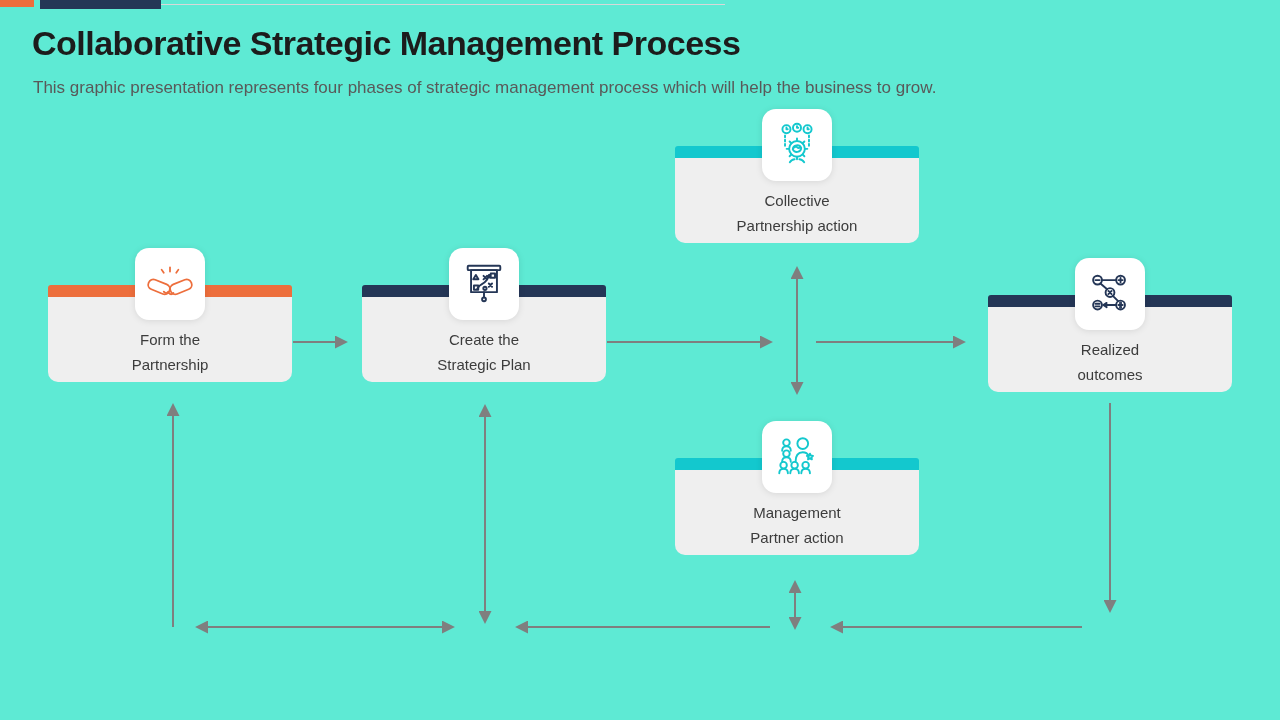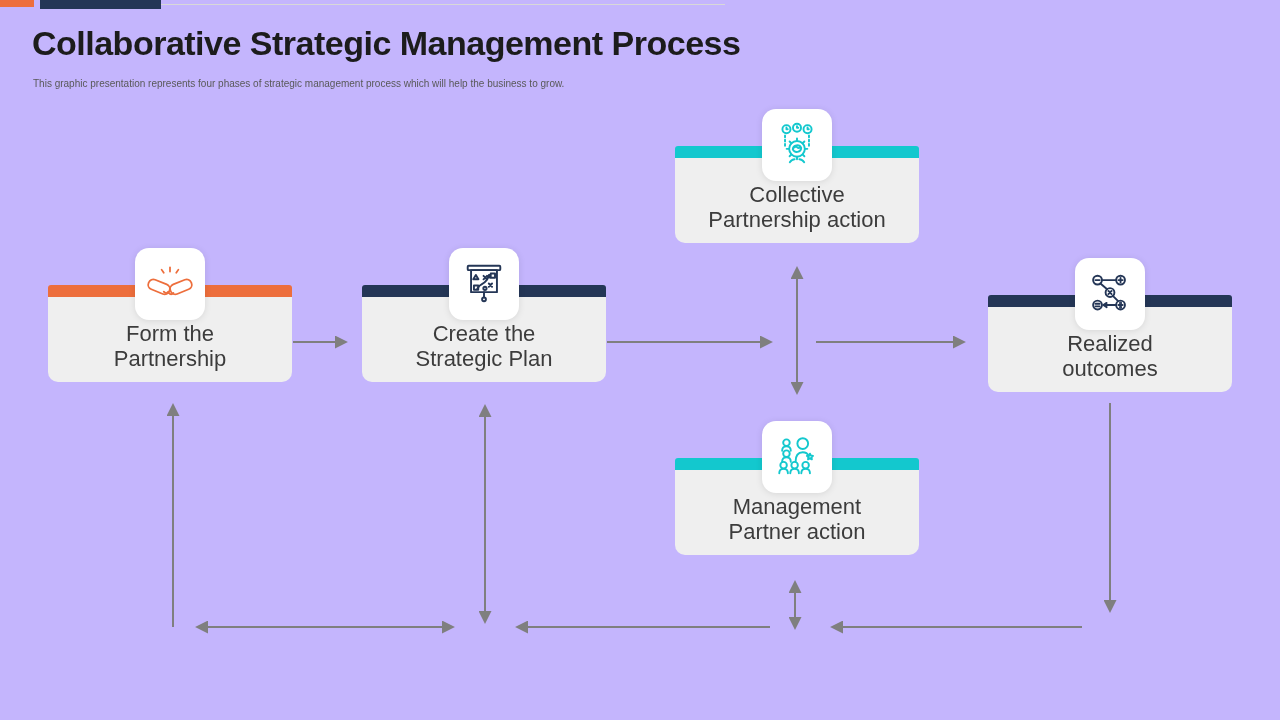--- a/index.html
+++ b/index.html
@@ -3,51 +3,51 @@
 <meta charset="utf-8">
 <style>
   :root{
     --orange:#ED6E3C; --navy:#243656; --teal:#13C8CE;
     --card-bg:#EFEFEF; --arrow:#7F7F7F;
     --title-color:#1C1C1C; --subtitle-color:#595959; --text-color:#3C3C3C;
     --rule:#D8D8D8;
   }
   html,body{margin:0;padding:0;background:#fff;}
   .slide{
-    position:relative; width:1280px; height:720px; background:#c4b5fd;
+    position:relative; width:1280px; height:720px; background:#5eead4;
     font-family:"Liberation Sans", sans-serif; overflow:hidden;
   }
   
   .hdr-orange{position:absolute;left:0;top:0;width:34px;height:7px;background:var(--orange);}
   .hdr-navy{position:absolute;left:40px;top:0;width:121px;height:9px;background:var(--navy);}
   .hdr-rule{position:absolute;left:161px;top:4px;width:564px;height:1px;background:var(--rule);}
   .title{
     position:absolute;left:32px;top:24px;margin:0;width:900px;
     font-size:34px;font-weight:bold;color:var(--title-color);letter-spacing:-.5px;
   }
   .subtitle{
     position:absolute;left:33px;top:78px;margin:0;
-    font-size:10px;color:var(--subtitle-color);
+    font-size:17px;color:var(--subtitle-color);
   }
   
   .connectors{position:absolute;left:0;top:0;width:1280px;height:720px;pointer-events:none;}
   .connectors line{stroke:var(--arrow);stroke-width:2;}
   
   .phase{position:absolute;width:244px;}
   .phase .bar{height:12px;border-radius:3px 3px 0 0;}
   .accent-orange .bar{background:var(--orange);}
   .accent-navy .bar{background:var(--navy);}
   .accent-teal .bar{background:var(--teal);}
   .phase .body{
     height:85px;background:var(--card-bg);border-radius:0 0 10px 10px;
     display:flex;align-items:flex-end;justify-content:center;
   }
   .phase .label{
     white-space:pre-line;text-align:center;color:var(--text-color);
-    font-size:22px;line-height:25px;padding-bottom:11px;
+    font-size:15px;line-height:25px;padding-bottom:5px;
   }
   .icon-card{
     position:absolute;left:50%;top:-37px;transform:translateX(-50%);
     width:70px;height:72px;background:#ffffff;border-radius:14px;
     box-shadow:0 1px 7px rgba(0,0,0,.10);
     display:flex;align-items:center;justify-content:center;z-index:2;
   }
   .accent-orange .icon-card svg{color:var(--orange);}
   .accent-navy .icon-card svg{color:var(--navy);}
   .accent-teal .icon-card svg{color:var(--teal);}

